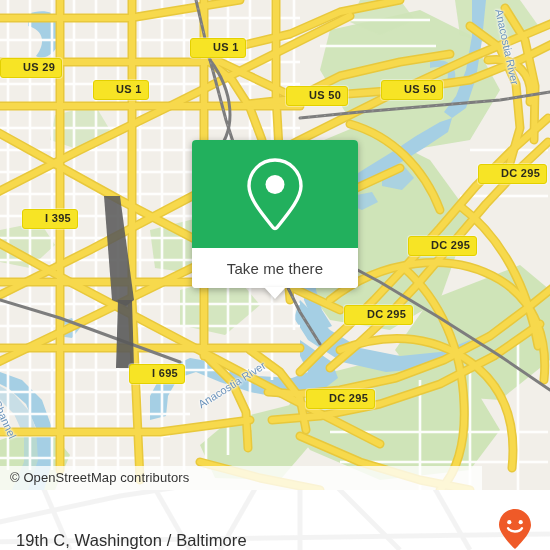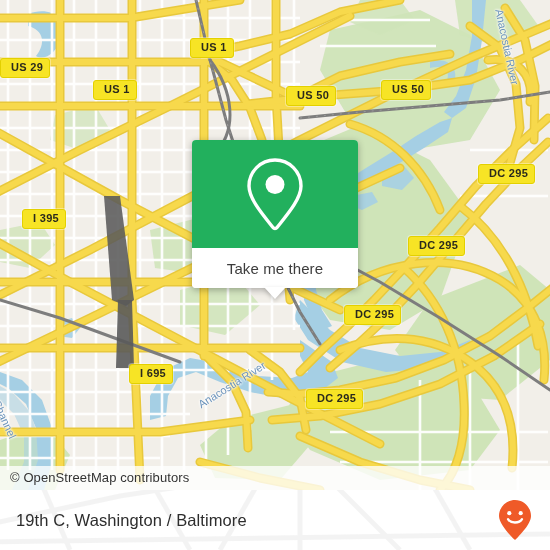--- a/index.html
+++ b/index.html
@@ -30,21 +30,21 @@
   .shield {
     position: absolute;
     background: #f7e425;
     border: 1.5px solid #e3d000;
     border-radius: 3px;
     color: #2a2a1d;
     font-family: "Liberation Sans", sans-serif;
     font-weight: bold;
     font-size: 11px;
     line-height: 1;
-    padding: 3px 6px 4px 10px;
+    padding: 3px 6px 4px 22px;
     white-space: nowrap;
     letter-spacing: 0.3px;
     box-shadow: 0 0 0 1px rgba(255,255,255,0.35);
   }
 
   
   .water-label {
     position: absolute;
     color: #6b93bb;
     font-family: "Liberation Sans", sans-serif;
@@ -53,21 +53,21 @@
     white-space: nowrap;
     text-shadow: 0 0 3px #fff, 0 0 3px #fff, 0 0 2px #fff;
     transform-origin: 0 0;
   }
 
   
   #attribution {
     position: absolute;
     left: 0;
     top: 466px;
-    width: 550px;
+    width: 482px;
     height: 24px;
     background: rgba(255,255,255,0.78);
     color: #333333;
     font-family: "Liberation Sans", sans-serif;
     font-size: 13px;
     line-height: 24px;
     padding-left: 10px;
     box-sizing: border-box;
     letter-spacing: 0.1px;
   }
@@ -119,21 +119,21 @@
     filter: drop-shadow(0 2px 2px rgba(0,0,0,0.22));
   }
 
   
   #bottom-bar {
     position: absolute;
     left: 0; top: 490px;
     width: 550px; height: 60px;
     background: #ffffff;
     display: flex;
-    align-items: center;
+    align-items: flex-end;
     justify-content: space-between;
     padding: 0 18px 0 16px;
     box-sizing: border-box;
     overflow: hidden;
   }
   #bottom-bar-bg { position: absolute; left:0; top:0; width:550px; height:60px; opacity:0.5; }
   #place-name {
     position: relative;
     color: #2d2d2d;
     font-family: "Liberation Sans", sans-serif;

